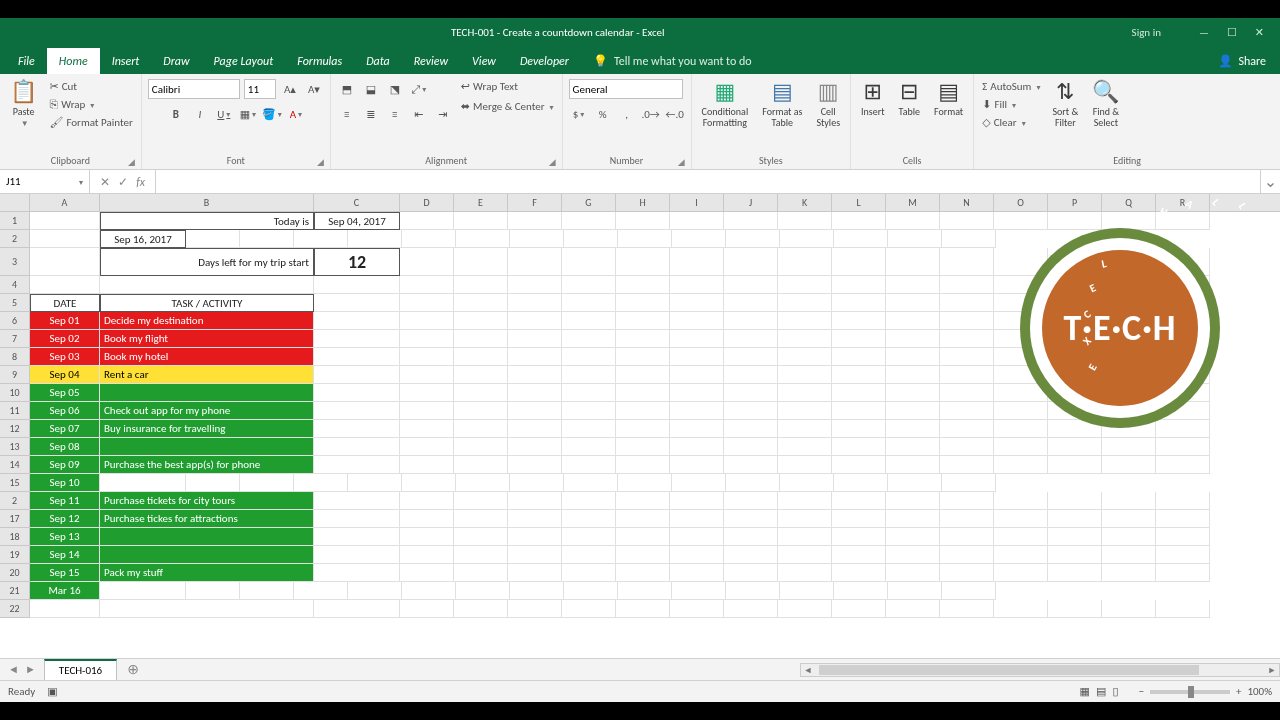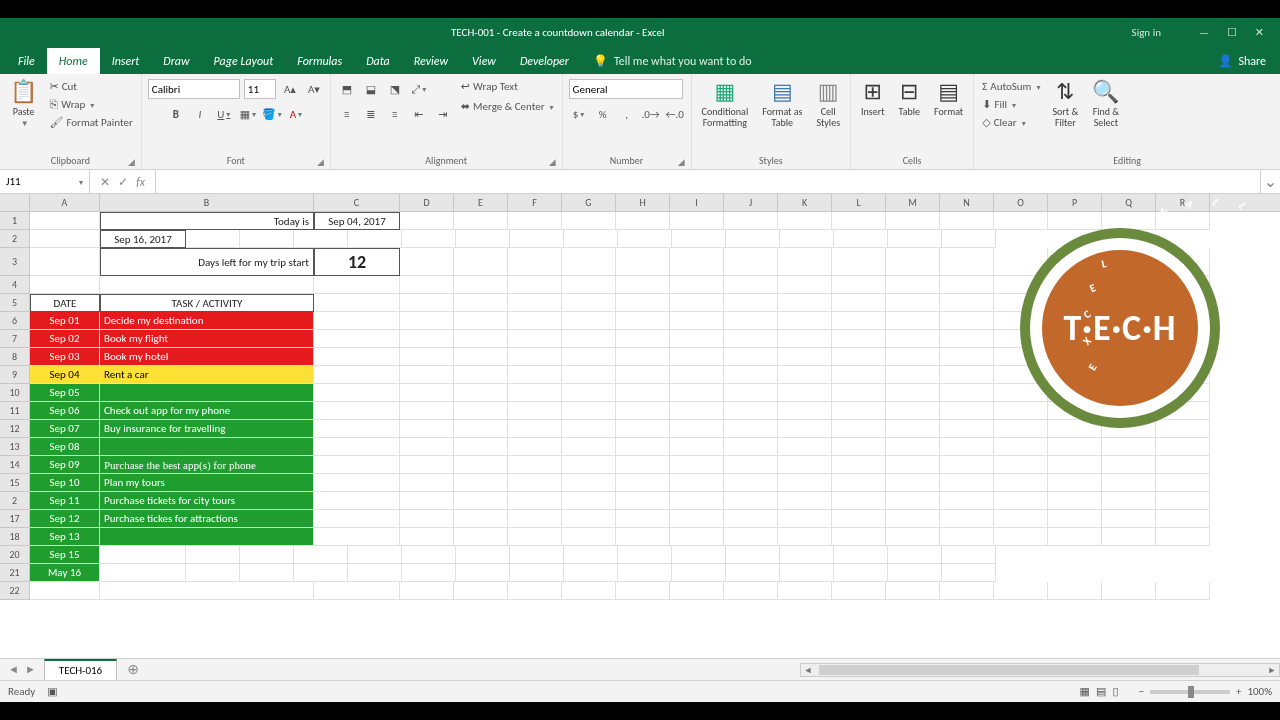--- a/index.html
+++ b/index.html
@@ -603,42 +603,41 @@
           <div class="cell " style="width: 54px;"></div>
           <div class="cell " style="width: 54px;"></div>
           <div class="cell " style="width: 54px;"></div>
           <div class="cell " style="width: 54px;"></div>
           <div class="cell " style="width: 54px;"></div>
           <div class="cell " style="width: 54px;"></div>
         </div>
         <div class="grid-row">
           <div class="rh">14</div>
           <div class="cell green ctr" style="width: 70px;">Sep 09</div>
-          <div class="cell green" style="width: 214px; font-family: Liberation Serif, serif;">Purchase the best app(s) for phone</div>
+          <div class="cell green" style="width: 214px;">Purchase the best app(s) for phone</div>
           <div class="cell " style="width: 86px;"></div>
           <div class="cell " style="width: 54px;"></div>
           <div class="cell " style="width: 54px;"></div>
           <div class="cell " style="width: 54px;"></div>
           <div class="cell " style="width: 54px;"></div>
           <div class="cell " style="width: 54px;"></div>
           <div class="cell " style="width: 54px;"></div>
           <div class="cell " style="width: 54px;"></div>
           <div class="cell " style="width: 54px;"></div>
           <div class="cell " style="width: 54px;"></div>
           <div class="cell " style="width: 54px;"></div>
           <div class="cell " style="width: 54px;"></div>
           <div class="cell " style="width: 54px;"></div>
           <div class="cell " style="width: 54px;"></div>
           <div class="cell " style="width: 54px;"></div>
           <div class="cell " style="width: 54px;"></div>
         </div>
         <div class="grid-row">
           <div class="rh">15</div>
           <div class="cell green ctr" style="width: 70px;">Sep 10</div>
-          <div class="cell green" style="width: 214px;">Plan my tours</div>
           <div class="cell " style="width: 86px;"></div>
           <div class="cell " style="width: 54px;"></div>
           <div class="cell " style="width: 54px;"></div>
           <div class="cell " style="width: 54px;"></div>
           <div class="cell " style="width: 54px;"></div>
           <div class="cell " style="width: 54px;"></div>
           <div class="cell " style="width: 54px;"></div>
           <div class="cell " style="width: 54px;"></div>
           <div class="cell " style="width: 54px;"></div>
           <div class="cell " style="width: 54px;"></div>
@@ -706,42 +705,64 @@
           <div class="cell " style="width: 54px;"></div>
           <div class="cell " style="width: 54px;"></div>
           <div class="cell " style="width: 54px;"></div>
           <div class="cell " style="width: 54px;"></div>
           <div class="cell " style="width: 54px;"></div>
           <div class="cell " style="width: 54px;"></div>
           <div class="cell " style="width: 54px;"></div>
           <div class="cell " style="width: 54px;"></div>
         </div>
         <div class="grid-row">
+          <div class="rh">19</div>
+          <div class="cell green ctr" style="width: 70px;">Sep 14</div>
+          <div class="cell green" style="width: 214px;"></div>
+          <div class="cell " style="width: 86px;"></div>
+          <div class="cell " style="width: 54px;"></div>
+          <div class="cell " style="width: 54px;"></div>
+          <div class="cell " style="width: 54px;"></div>
+          <div class="cell " style="width: 54px;"></div>
+          <div class="cell " style="width: 54px;"></div>
+          <div class="cell " style="width: 54px;"></div>
+          <div class="cell " style="width: 54px;"></div>
+          <div class="cell " style="width: 54px;"></div>
+          <div class="cell " style="width: 54px;"></div>
+          <div class="cell " style="width: 54px;"></div>
+          <div class="cell " style="width: 54px;"></div>
+          <div class="cell " style="width: 54px;"></div>
+          <div class="cell " style="width: 54px;"></div>
+          <div class="cell " style="width: 54px;"></div>
+          <div class="cell " style="width: 54px;"></div>
+        </div>
+        <div class="grid-row">
           <div class="rh">20</div>
           <div class="cell green ctr" style="width: 70px;">Sep 15</div>
+          <div class="cell green" style="width: 214px;">Pack my stuff</div>
           <div class="cell " style="width: 86px;"></div>
           <div class="cell " style="width: 54px;"></div>
           <div class="cell " style="width: 54px;"></div>
           <div class="cell " style="width: 54px;"></div>
           <div class="cell " style="width: 54px;"></div>
           <div class="cell " style="width: 54px;"></div>
           <div class="cell " style="width: 54px;"></div>
           <div class="cell " style="width: 54px;"></div>
           <div class="cell " style="width: 54px;"></div>
           <div class="cell " style="width: 54px;"></div>
           <div class="cell " style="width: 54px;"></div>
           <div class="cell " style="width: 54px;"></div>
           <div class="cell " style="width: 54px;"></div>
           <div class="cell " style="width: 54px;"></div>
           <div class="cell " style="width: 54px;"></div>
           <div class="cell " style="width: 54px;"></div>
         </div>
         <div class="grid-row">
           <div class="rh">21</div>
-          <div class="cell green ctr" style="width: 70px;">May 16</div>
+          <div class="cell green ctr" style="width: 70px;">Mar 16</div>
           <div class="cell " style="width: 86px;"></div>
           <div class="cell " style="width: 54px;"></div>
           <div class="cell " style="width: 54px;"></div>
           <div class="cell " style="width: 54px;"></div>
           <div class="cell " style="width: 54px;"></div>
           <div class="cell " style="width: 54px;"></div>
           <div class="cell " style="width: 54px;"></div>
           <div class="cell " style="width: 54px;"></div>
           <div class="cell " style="width: 54px;"></div>
           <div class="cell " style="width: 54px;"></div>

